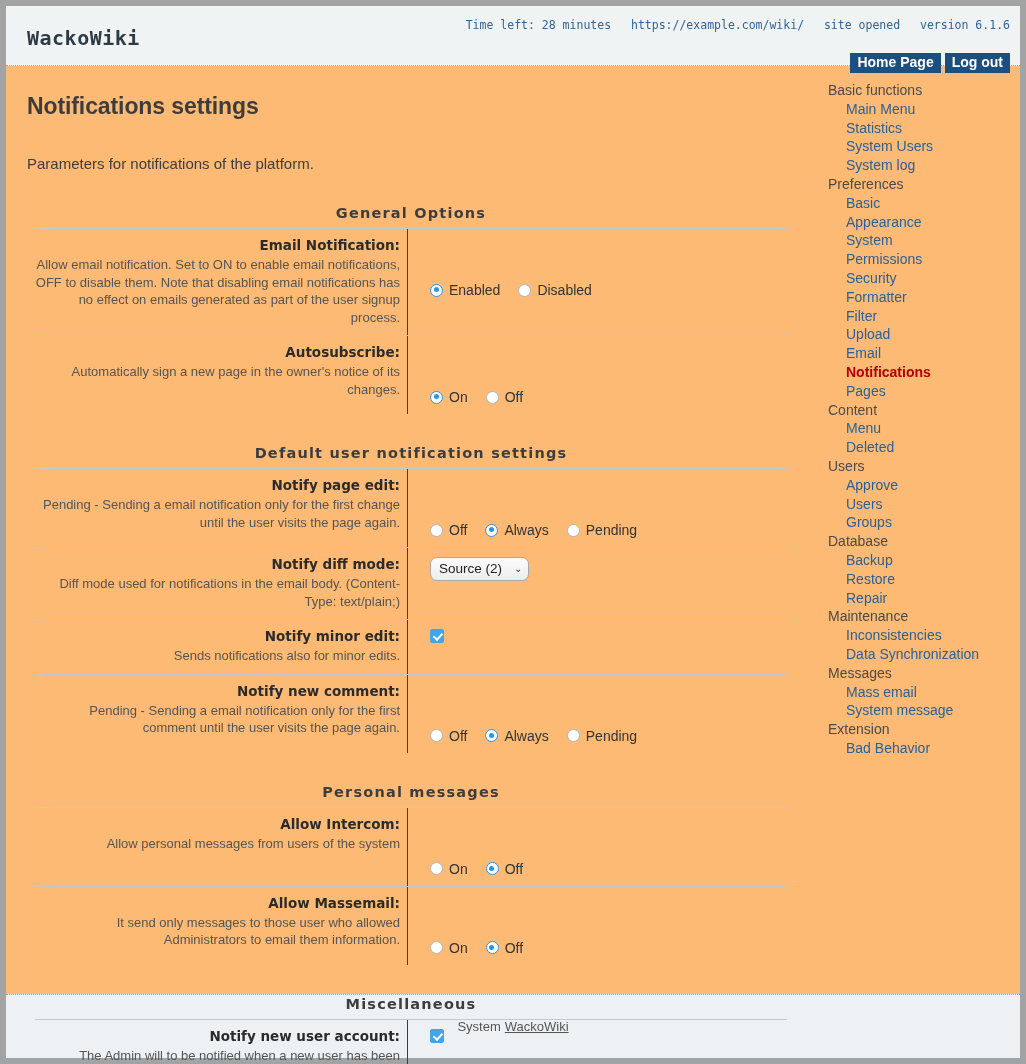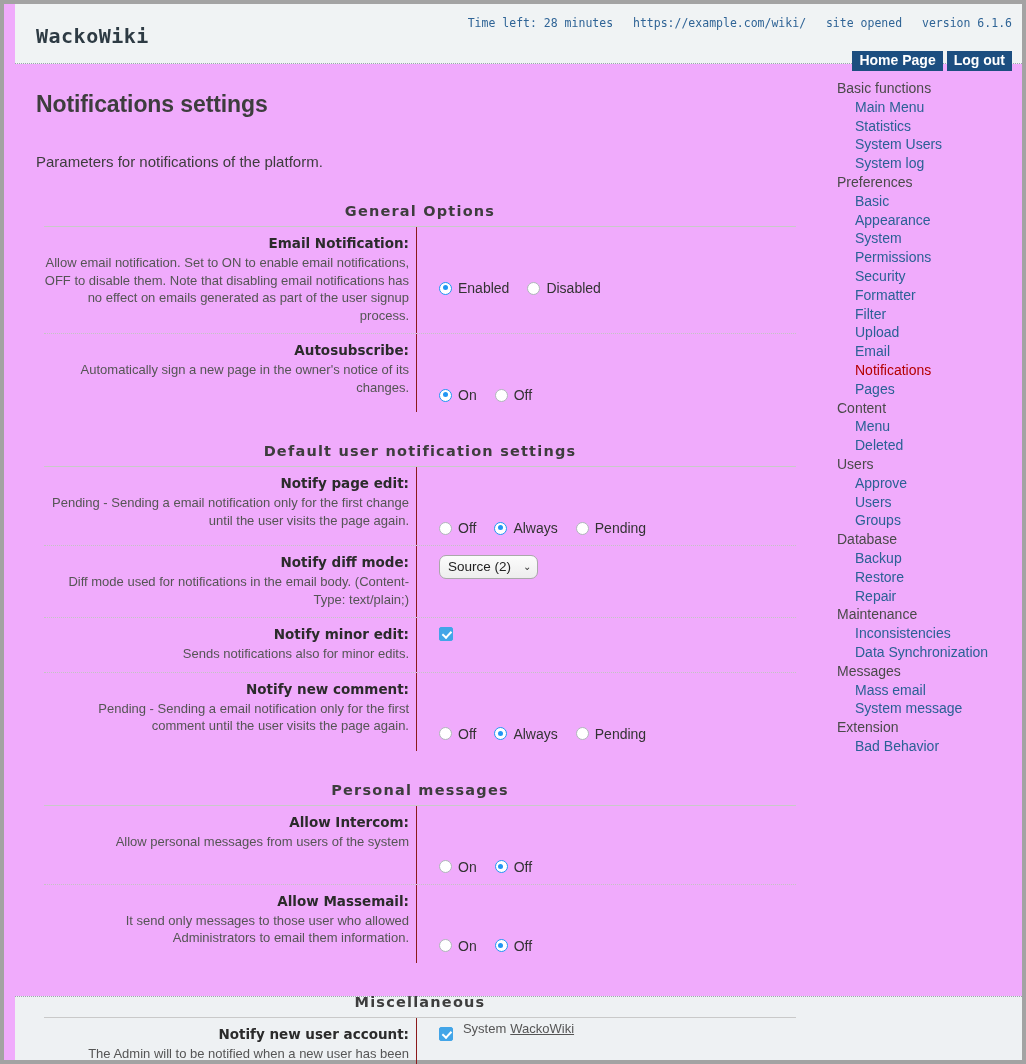--- a/index.html
+++ b/index.html
@@ -13,25 +13,24 @@
     font-family: "Liberation Sans", sans-serif;
     font-size: 14px;
     color: #333333;
     overflow: hidden;
   }
   #page {
     position: relative;
     width: 1026px;
     height: 1064px;
     box-sizing: border-box;
-    border: 4px solid #a3a3a3;
-    background: #f0abfc;
+    border: 6px solid #a3a3a3;
+    background: #fdba74;
     display: flex;
     flex-direction: column;
-    padding-left: 11px;
   }
 
   
   .header {
     position: relative;
     height: 60px;
     flex: 0 0 60px;
     background: #f0f3f4;
     border-bottom: 1px dotted #9aa5ad;
     box-sizing: border-box;
@@ -267,21 +266,21 @@
   .nav-link {
     display: block;
     margin-left: 18px;
     color: #2b6196;
     text-decoration: none;
     font-size: 14px;
     white-space: nowrap;
   }
   .nav-link.active {
     color: #b40000;
-    font-weight: normal;
+    font-weight: bold;
   }
 
   
   .footer {
     flex: 0 0 auto;
     height: 64px;
     background: #eef1f3;
     border-top: 1px dotted #9aa5ad;
     display: flex;
     align-items: center;

